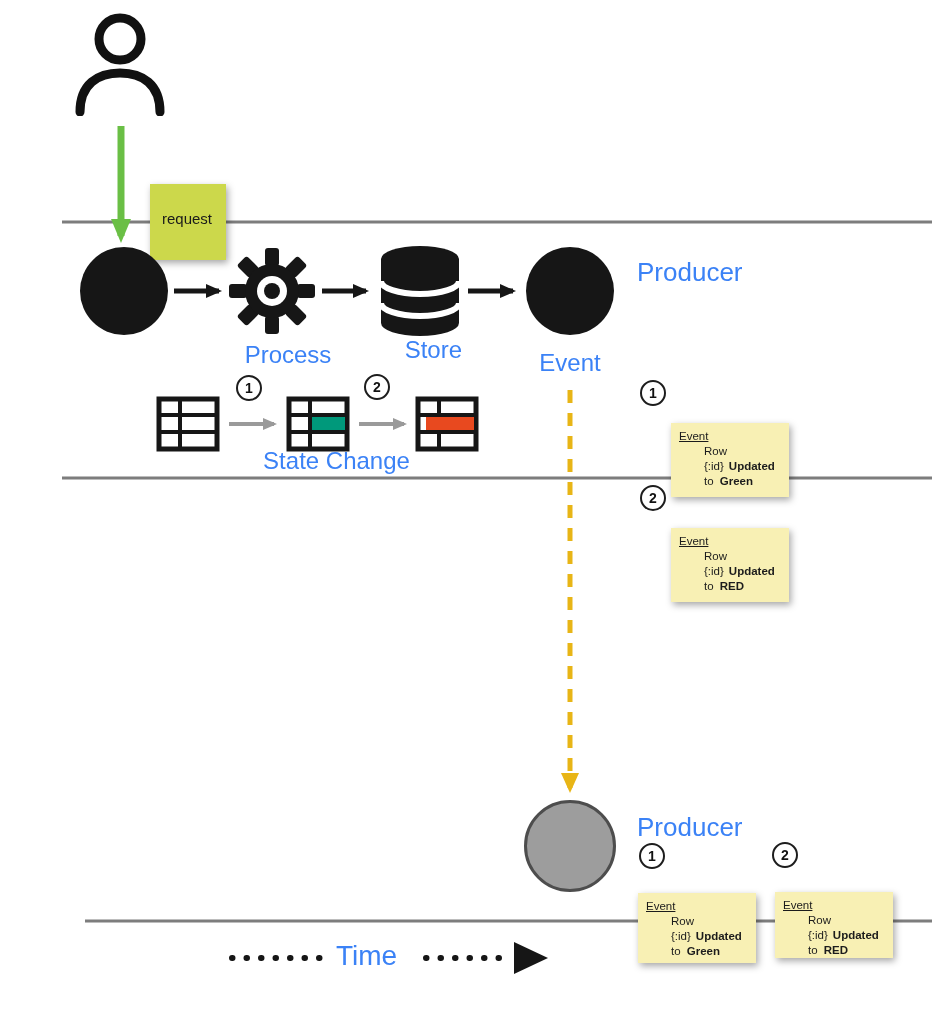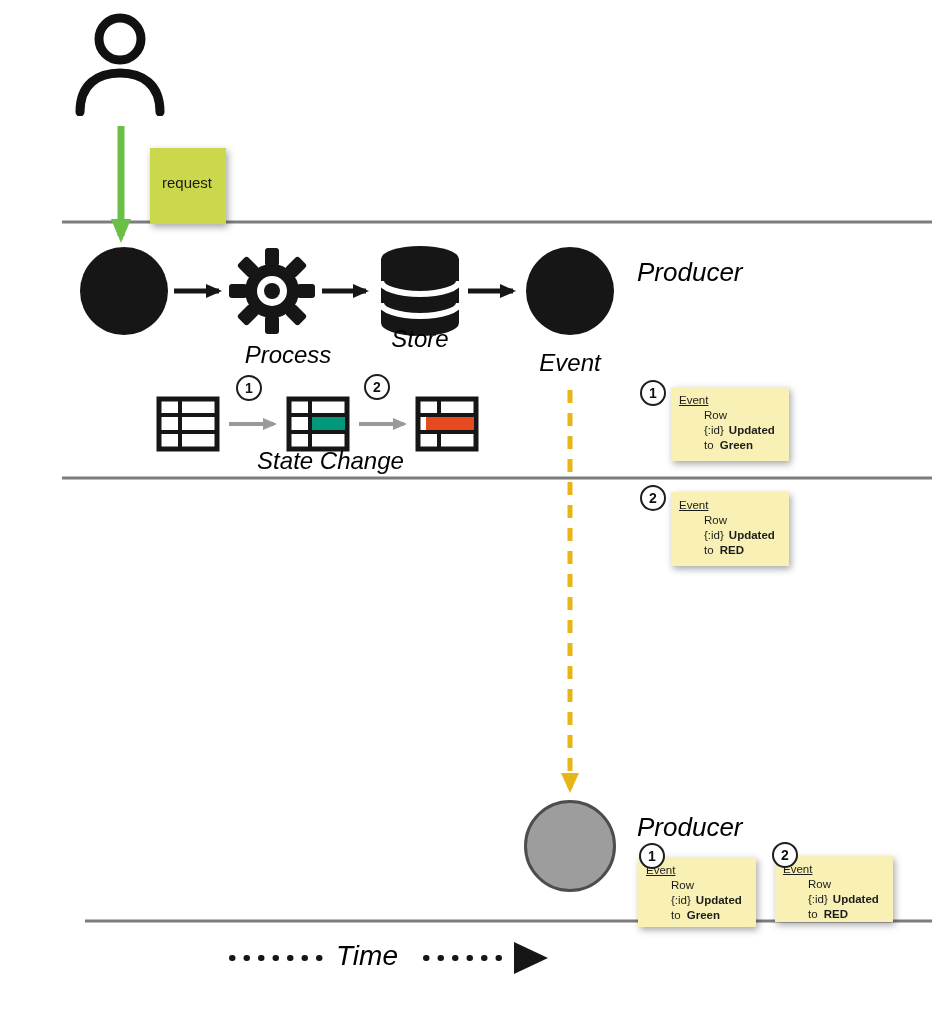--- a/index.html
+++ b/index.html
@@ -26,24 +26,24 @@
   .gray-arrow{stroke:var(--arrow-gray);stroke-width:4;}
   .green-arrow{stroke:var(--request-arrow-green);stroke-width:7;}
   .yellow-arrow{stroke:var(--notify-arrow-yellow);stroke-width:5;stroke-dasharray:13 10;fill:none;}
   .dot-line{stroke:var(--ink);stroke-width:6;stroke-dasharray:0.5 14;stroke-linecap:round;}
   .fill-ink{fill:var(--ink);}
   .fill-gray{fill:var(--arrow-gray);}
   .fill-green-arrow{fill:var(--request-arrow-green);}
   .fill-yellow{fill:var(--notify-arrow-yellow);}
   .node{border-radius:50%;background:var(--ink);}
   .consumer-node{border-radius:50%;background:var(--consumer-fill);border:3px solid var(--consumer-border);}
-  .label{color:#000000;font-style:italic;}
+  .label{color:#3b82f6;}
   .lbl-24{font-size:24px;text-align:center;}
   .lbl-26{font-size:26px;}
-  .sticky{box-shadow:2px 3px 7px rgba(0,0,0,.35);}
+  .sticky{box-shadow:2px 3px 7px rgba(0,0,0,.35);margin-top:36px;}
   .sticky.lime{background:var(--request-sticky);color:#1a1a1a;font-size:15px;padding:26px 8px 0 12px;}
   .sticky.yellow{background:var(--event-sticky);padding:7px 8px;color:#1c1c1c;}
   .ev-title{font-weight:400;text-decoration:underline;font-size:11.5px;margin-bottom:2px;}
   .ev-line{font-size:11.5px;line-height:1.3;padding-left:25px;}
   .ev-line b{margin-left:5px;}
   .badge{position:absolute;width:26px;height:26px;border:2.5px solid #1d1d1d;border-radius:50%;background:#fff;
          display:flex;align-items:center;justify-content:center;font-weight:bold;font-size:14px;color:#111;}
   .icon-box{display:flex;align-items:center;justify-content:center;}
 </style>
 </head>
@@ -138,21 +138,21 @@
     <svg width="86" height="96" viewBox="0 0 86 96">
       <path d="M4,15 a39,13 0 0 1 78,0 v64 a39,13 0 0 1 -78,0 Z" class="fill-ink"></path>
       <path d="M4,37 a39,13 0 0 0 78,0" fill="none" stroke="#fff" stroke-width="6"></path>
       <path d="M4,59 a39,13 0 0 0 78,0" fill="none" stroke="#fff" stroke-width="6"></path>
     </svg>
   </div>
 
   <div class="el node" style="left:526px;top:247px;width:88px;height:88px;"></div>
 
   <div class="el label lbl-24" style="left:228px;top:341px;width:120px;">Process</div>
-  <div class="el label lbl-24" style="left:378px;top:325px;width:84px;">Store</div>
+  <div class="el label lbl-24" style="left:378px;top:336px;width:84px;text-align:right;">Store</div>
   <div class="el label lbl-24" style="left:522px;top:349px;width:96px;">Event</div>
   <div class="el label lbl-26" style="left:637px;top:257px;">Producer</div>
 
   <div class="el icon-box" style="left:155px;top:395px;width:66px;height:58px;">
     <svg width="66" height="58" viewBox="0 0 66 58">
       <rect x="4" y="4" width="58" height="50" fill="#fff" stroke="#161616" stroke-width="5"></rect>
       <line x1="4" y1="20" x2="62" y2="20" stroke="#161616" stroke-width="4"></line>
       <line x1="4" y1="37" x2="62" y2="37" stroke="#161616" stroke-width="4"></line>
       <line x1="25" y1="4" x2="25" y2="54" stroke="#161616" stroke-width="4"></line>
     </svg>
@@ -175,21 +175,21 @@
   <div class="el icon-box" style="left:414px;top:395px;width:66px;height:58px;">
     <svg width="66" height="58" viewBox="0 0 66 58">
       <rect x="4" y="4" width="58" height="50" fill="#fff" stroke="#161616" stroke-width="5"></rect>
       <line x1="4" y1="20" x2="62" y2="20" stroke="#161616" stroke-width="4"></line>
       <line x1="4" y1="37" x2="62" y2="37" stroke="#161616" stroke-width="4"></line>
       <line x1="25" y1="4" x2="25" y2="54" stroke="#161616" stroke-width="4"></line>
       <rect x="12" y="22" width="48" height="13" style="fill:var(--state-red)"></rect>
     </svg>
   </div>
 
-  <div class="el label lbl-24" style="left:243px;top:447px;width:175px;">State Change</div>
+  <div class="el label lbl-24" style="left:249px;top:447px;width:175px;">State Change</div>
 
   <div class="badge z3" style="left:640px;top:380px;">1</div>
   <div class="el sticky yellow" style="left:671px;top:387px;width:118px;height:74px;">
     <div class="ev-title">Event</div>
     <div class="ev-line"><span>Row {:id}</span><b>Updated</b></div>
     <div class="ev-line"><span>to</span> <b style="margin-left:3px">Green</b></div>
   </div>
 
   <div class="badge z3" style="left:640px;top:485px;">2</div>
   <div class="el sticky yellow" style="left:671px;top:492px;width:118px;height:74px;">

